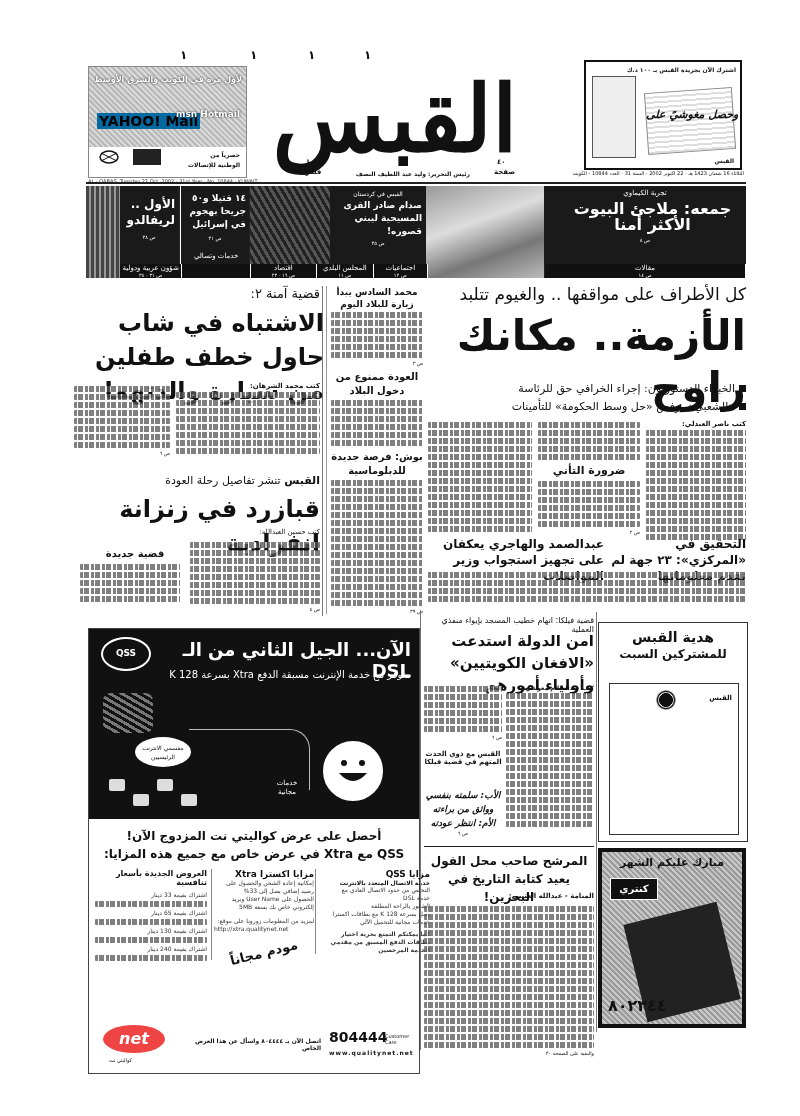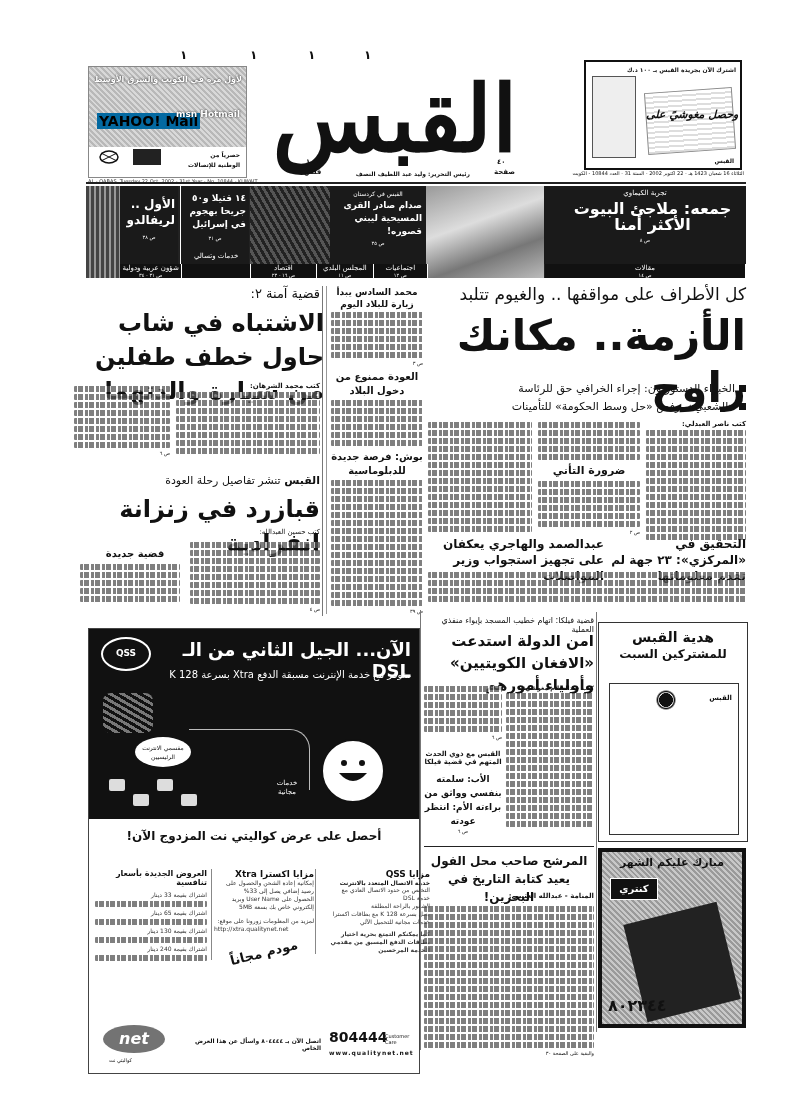--- a/index.html
+++ b/index.html
@@ -285,20 +285,21 @@
         <path d="M14 32 Q28 48 42 32 Z" fill="#111"></path>
       </svg>
   </div>
   <div class="abs center" style="left:178px;top:150px;width:40px;font-size:7px;color:#fff;line-height:9px;">خدمات مجانية</div>
   <div class="abs" style="left:20px;top:150px;width:16px;height:12px;background:#ddd;border-radius:2px;"></div>
   <div class="abs" style="left:44px;top:165px;width:16px;height:12px;background:#ddd;border-radius:2px;"></div>
   <div class="abs" style="left:68px;top:150px;width:16px;height:12px;background:#ddd;border-radius:2px;"></div>
   <div class="abs" style="left:92px;top:165px;width:16px;height:12px;background:#ddd;border-radius:2px;"></div>
 
   <div class="abs center hd" style="left:0;right:0;top:200px;font-size:12px;direction:rtl;">أحصل على عرض كواليتي نت المزدوج الآن!</div>
+  <div class="abs center hd" style="left:0;right:0;top:218px;font-size:12px;direction:rtl;">QSS مع Xtra في عرض خاص مع جميع هذه المزايا:</div>
 
   <div class="abs rtl" style="left:226px;top:240px;width:100px;border-left:1px solid #888;padding-left:14px;">
     <div class="hd" style="font-size:9px;">مزايا QSS</div>
     <div class="hd" style="font-size:6px;">خدمة الاتصال المتعدد بالانترنت</div>
     <div class="body-text">التخلص من حدود الاتصال العادي مع خدمة DSL</div>
     <div class="body-text">الشعور بالراحة المطلقة</div>
     <div class="body-text">يصل بسرعة 128 K مع بطاقات اكسترا</div>
     <div class="body-text">خدمات مجانية للتحميل الآلي</div>
     <div class="body-text hd" style="margin-top:4px;">كما يمكنكم التمتع بحرية اختيار بطاقات الدفع المسبق من مقدمي الخدمة المرخصين</div>
   </div>
@@ -315,21 +316,21 @@
     <div class="body-text" style="margin-top:4px;">اشتراك بقيمة 33 دينار</div>
     <div class="filler"></div>
     <div class="body-text">اشتراك بقيمة 65 دينار</div>
     <div class="filler"></div>
     <div class="body-text">اشتراك بقيمة 130 دينار</div>
     <div class="filler"></div>
     <div class="body-text">اشتراك بقيمة 240 دينار</div>
     <div class="filler"></div>
   </div>
 
-  <div class="abs" style="left:14px;top:396px;width:62px;height:28px;background:#737373;border-radius:50%;color:#fff;font-size:16px;font-weight:bold;font-style:italic;text-align:center;line-height:28px;">net</div>
+  <div class="abs" style="left:14px;top:396px;width:62px;height:28px;background:#ef4444;border-radius:50%;color:#fff;font-size:16px;font-weight:bold;font-style:italic;text-align:center;line-height:28px;">net</div>
   <div class="abs" style="left:20px;top:428px;font-size:5px;">كواليتي نت</div>
   <div class="abs rtl" style="left:92px;top:408px;width:140px;font-size:6px;font-weight:bold;">اتصل الآن بـ ٨٠٤٤٤٤ واسأل عن هذا العرض الخاص</div>
   <div class="abs" style="left:240px;top:400px;font-size:14px;font-weight:bold;">804444</div>
   <div class="abs" style="left:296px;top:404px;font-size:5px;">Customer Care</div>
   <div class="abs" style="left:240px;top:420px;font-size:6px;font-weight:bold;letter-spacing:1px;">www.qualitynet.net</div>
 </div>
 
 <div class="abs rtl" style="left:424px;top:616px;width:170px;font-size:8px;">قضية فيلكا: اتهام خطيب المسجد بإيواء منفذي العملية</div>
 <div class="abs rtl hd" style="left:424px;top:630px;width:170px;font-size:15px;line-height:22px;">امن الدولة استدعت «الافغان الكويتيين» وأولياء أمورهم</div>
 <div class="abs rtl" style="left:506px;top:684px;width:88px;">
@@ -354,21 +355,21 @@
 </div>
 <div class="abs rtl" style="left:424px;top:684px;width:78px;">
   <div class="filler"></div>
     <div class="filler"></div>
     <div class="filler"></div>
     <div class="filler"></div>
     <div class="filler"></div>
     <div class="filler"></div>
   <div style="font-size:5px;">ص ٦</div>
   <div class="hd center" style="font-size:7px;margin-top:10px;">القبس مع ذوي الحدث المتهم في قضية فيلكا</div>
-  <div class="hd center" style="font-size:9px;line-height:14px;margin-top:6px;">الأب: سلمته بنفسي وواثق من براءته الأم: انتظر عودته</div>
+  <div class="hd center" style="font-size:9px;line-height:14px;margin-top:22px;font-style:italic;">الأب: سلمته بنفسي وواثق من براءته الأم: انتظر عودته</div>
   <div class="center" style="font-size:5px;">ص ٦</div>
 </div>
 <div class="abs rule" style="left:424px;top:846px;width:170px;height:1px;"></div>
 
 <div class="abs rtl hd center" style="left:424px;top:852px;width:170px;font-size:12px;line-height:18px;">المرشح صاحب محل الفول يعيد كتابة التاريخ في البحرين!</div>
 <div class="abs rtl" style="left:424px;top:892px;width:170px;font-size:7px;font-weight:bold;">المنامة - عبدالله العتيبي:</div>
 <div class="abs rtl" style="left:424px;top:904px;width:170px;">
   <div class="filler"></div>
     <div class="filler"></div>
     <div class="filler"></div>

